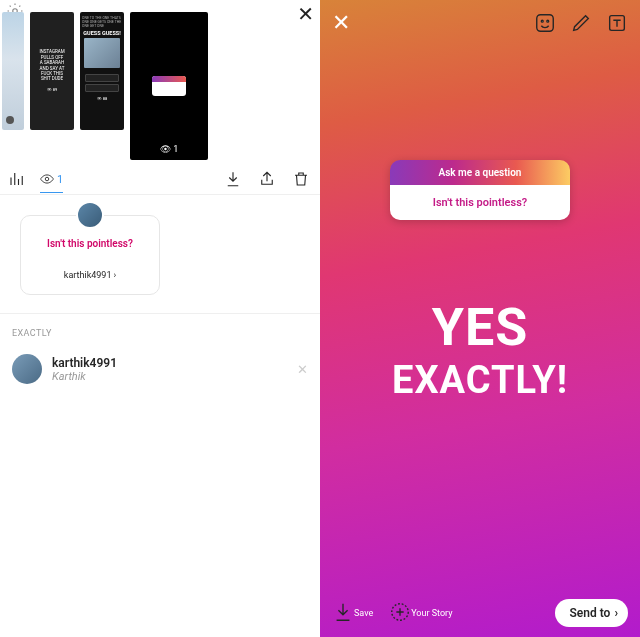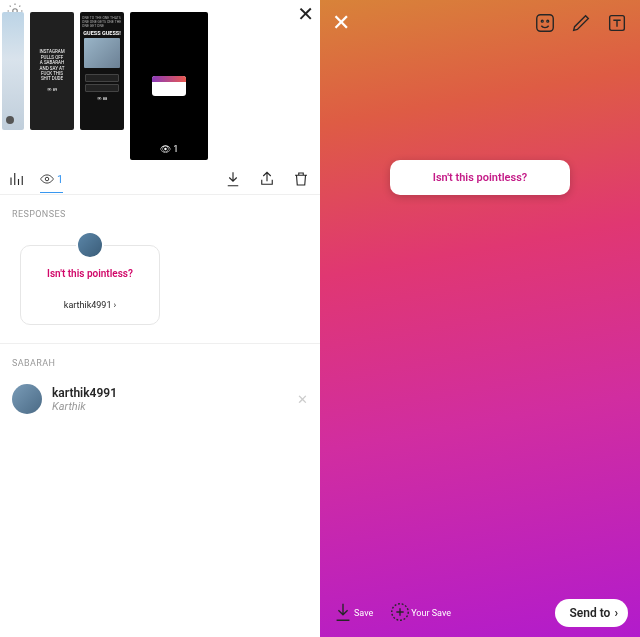--- a/index.html
+++ b/index.html
@@ -135,34 +135,33 @@
           </svg>
         </span>
       <span class="icon">
           <svg viewBox="0 0 24 24">
             <path d="M4 7h16M9 7V4h6v3M6 7l1 13h10l1-13"></path>
           </svg>
         </span>
     </div>
   </div>
 
-  <div class="section-label">RESPONSES</div>
   <div class="response-block">
     <div class="avatar"></div>
     <div class="response-card">
       <div class="response-q">Isn't this pointless?</div>
       <div class="response-user">
         <span>karthik4991</span>
         <span>›</span>
       </div>
     </div>
   </div>
 
   <div class="divider"></div>
-  <div class="section-label">SABARAH</div>
+  <div class="section-label">EXACTLY</div>
   <div class="viewer-row">
     <div class="vavatar"></div>
     <div class="names">
       <div class="u">karthik4991</div>
       <div class="n">Karthik</div>
     </div>
     <div class="x">✕</div>
   </div>
 </div>
 
@@ -186,40 +185,45 @@
       <span class="icon ticon">
           <svg viewBox="0 0 24 24" stroke="#fff">
             <rect x="4" y="4" width="16" height="16" rx="2"></rect>
             <path d="M8 9h8M12 9v7"></path>
           </svg>
         </span>
     </div>
   </div>
 
   <div class="q-card">
+    <div class="q-head">Ask me a question</div>
     <div class="q-body">Isn't this pointless?</div>
   </div>
 
+  <div class="bigtext">
+    <div class="l1">YES</div>
+    <div class="l2">EXACTLY!</div>
+  </div>
 
   <div class="r-bottom">
     <div class="bbtn">
       <span class="icon bicon">
           <svg viewBox="0 0 24 24" stroke="#fff">
             <path d="M12 3v12M7 10l5 5 5-5M5 21h14"></path>
           </svg>
         </span>
       <span>Save</span>
     </div>
     <div class="bbtn">
       <span class="icon bicon">
           <svg viewBox="0 0 24 24" stroke="#fff">
             <circle cx="12" cy="12" r="9" stroke-dasharray="2 2"></circle>
             <path d="M12 8v8M8 12h8"></path>
           </svg>
         </span>
-      <span>Your Save</span>
+      <span>Your Story</span>
     </div>
     <div class="send-pill">
       <span>Send to</span>
       <span>›</span>
     </div>
   </div>
 </div>
 
 </body></html>

